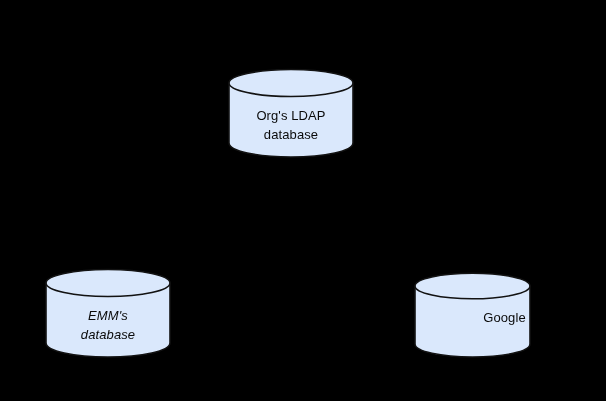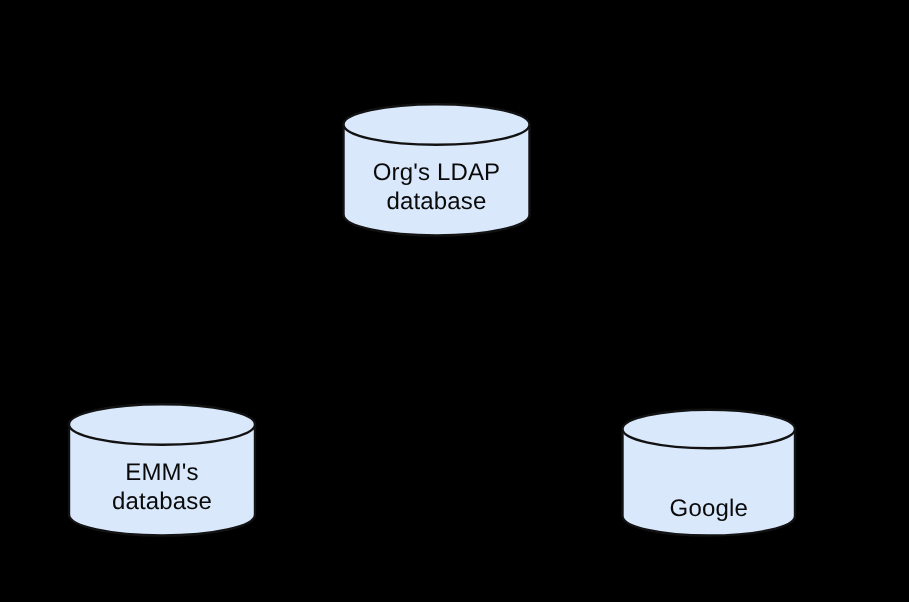--- a/index.html
+++ b/index.html
@@ -24,21 +24,21 @@
     top: 0;
     left: 0;
     overflow: visible;
   }
   .cyl-label {
     position: absolute;
     left: 0;
     width: 100%;
     text-align: center;
     color: #0a0a0a;
-    font-size: 16px;
+    font-size: 13px;
     line-height: 19px;
     letter-spacing: 0.1px;
     white-space: nowrap;
     pointer-events: none;
   }
   .cyl-label .line {
     display: block;
   }
 </style>
 </head>
@@ -50,34 +50,34 @@
     <svg viewBox="0 0 126 90" width="126" height="90">
       <path d="M 1 15 L 1 75 C 1 83 29 89 63 89 C 97 89 125 83 125 75 L 125 15 Z" fill="#dae8fc" stroke="#121212" stroke-width="1.6" stroke-linejoin="round"></path>
       <ellipse cx="63" cy="15" rx="62" ry="13.5" fill="#dae8fc" stroke="#121212" stroke-width="1.6"></ellipse>
     </svg>
     <div class="cyl-label" style="top: 37.7px;">
       <span class="line">Org's LDAP</span>
       <span class="line">database</span>
     </div>
   </div>
 
-  <div class="cylinder" id="node-emm" style="left: 45px; top: 268px; width: 126px; height: 90px;">
+  <div class="cylinder" id="node-emm" style="left: 45px; top: 268px; width: 126px; height: 90px; font-style: italic;">
     <svg viewBox="0 0 126 90" width="126" height="90">
       <path d="M 1 15 L 1 75 C 1 83 29 89 63 89 C 97 89 125 83 125 75 L 125 15 Z" fill="#dae8fc" stroke="#121212" stroke-width="1.6" stroke-linejoin="round"></path>
       <ellipse cx="63" cy="15" rx="62" ry="13.5" fill="#dae8fc" stroke="#121212" stroke-width="1.6"></ellipse>
     </svg>
     <div class="cyl-label" style="top: 37.7px;">
       <span class="line">EMM's</span>
       <span class="line">database</span>
     </div>
   </div>
 
   <div class="cylinder" id="node-google" style="left: 414px; top: 272px; width: 117px; height: 86px;">
     <svg viewBox="0 0 117 86" width="117" height="86">
       <path d="M 1 14 L 1 72 C 1 79.5 27 85 58.5 85 C 90 85 116 79.5 116 72 L 116 14 Z" fill="#dae8fc" stroke="#121212" stroke-width="1.6" stroke-linejoin="round"></path>
       <ellipse cx="58.5" cy="14" rx="57.5" ry="12.8" fill="#dae8fc" stroke="#121212" stroke-width="1.6"></ellipse>
     </svg>
-    <div class="cyl-label" style="top: 58px;">
+    <div class="cyl-label" style="top: 36px; margin-left: 32px;">
       <span class="line">Google</span>
     </div>
   </div>
 
 </div>
 
 </body></html>

